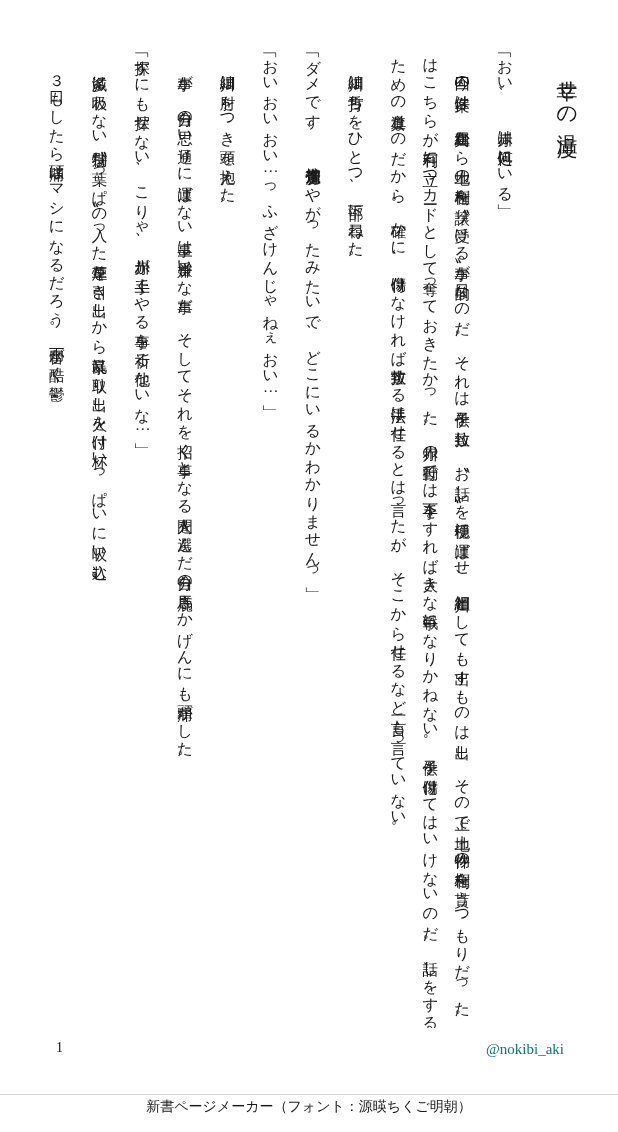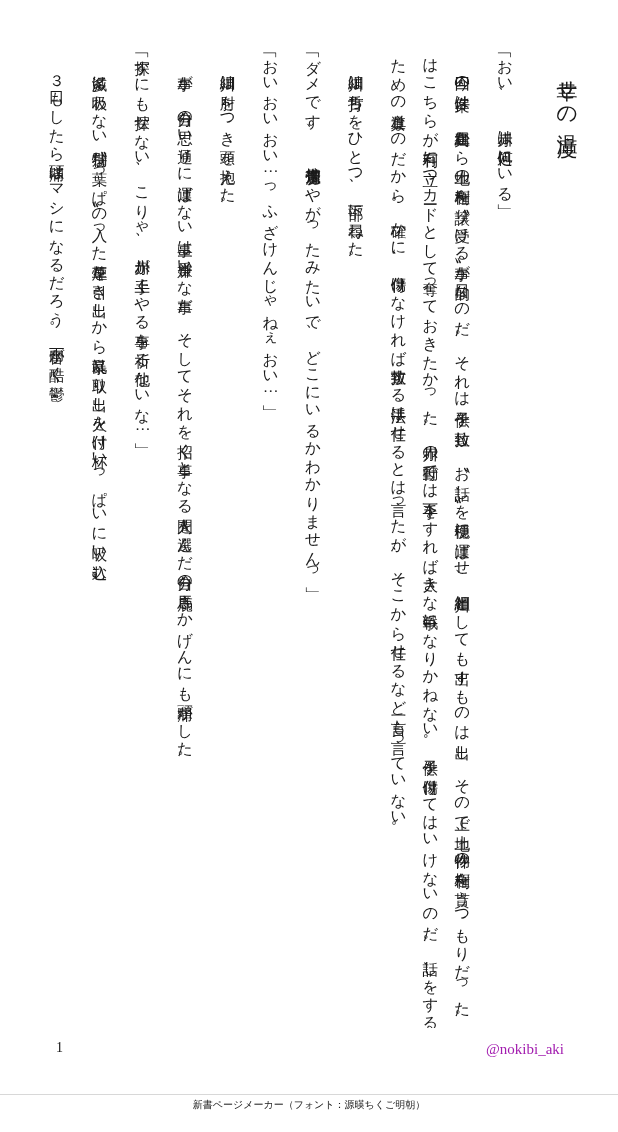--- a/index.html
+++ b/index.html
@@ -88,31 +88,31 @@
     font-size: 14px;
     font-family: "Liberation Serif", serif;
     color: #111;
   }
   #handle {
     position: absolute;
     right: 54px;
     bottom: 36px;
     font-size: 15px;
     font-family: "Liberation Serif", serif;
-    color: #a21caf;
+    color: #0f766e;
   }
 
   
   #caption {
     position: absolute;
     left: 0;
     top: 1098px;
     width: 618px;
     text-align: center;
-    font-size: 10px;
+    font-size: 14px;
     color: #1a1a1a;
     font-family: "Liberation Sans", sans-serif;
   }
 </style>
 </head>
 <body>
 
 <div id="page">
 
   <div id="body-text">

